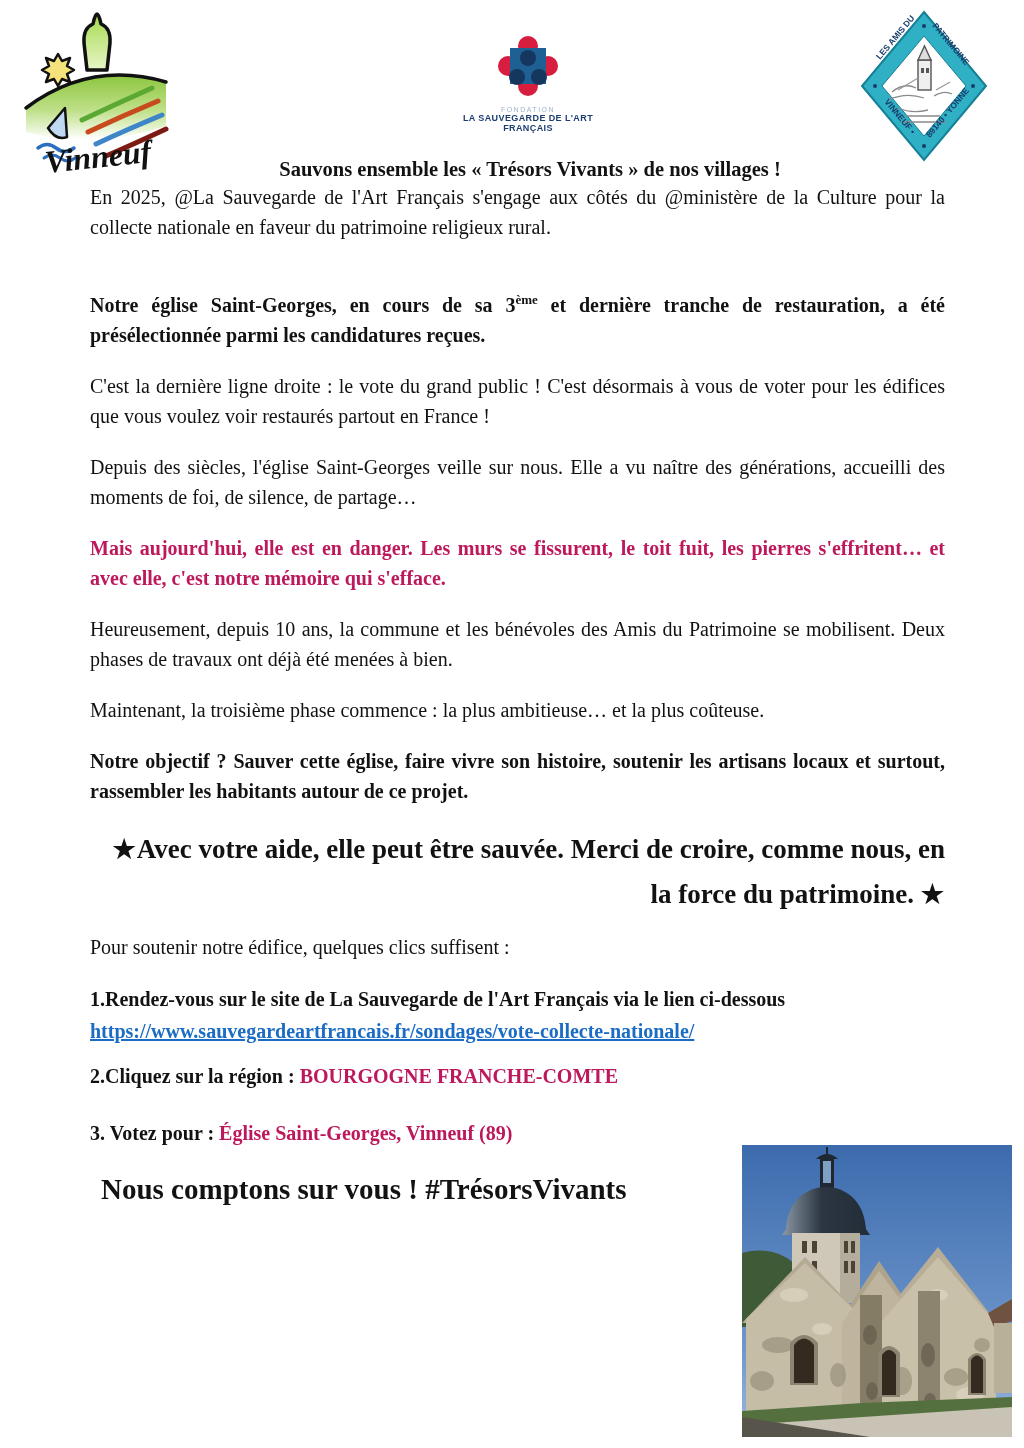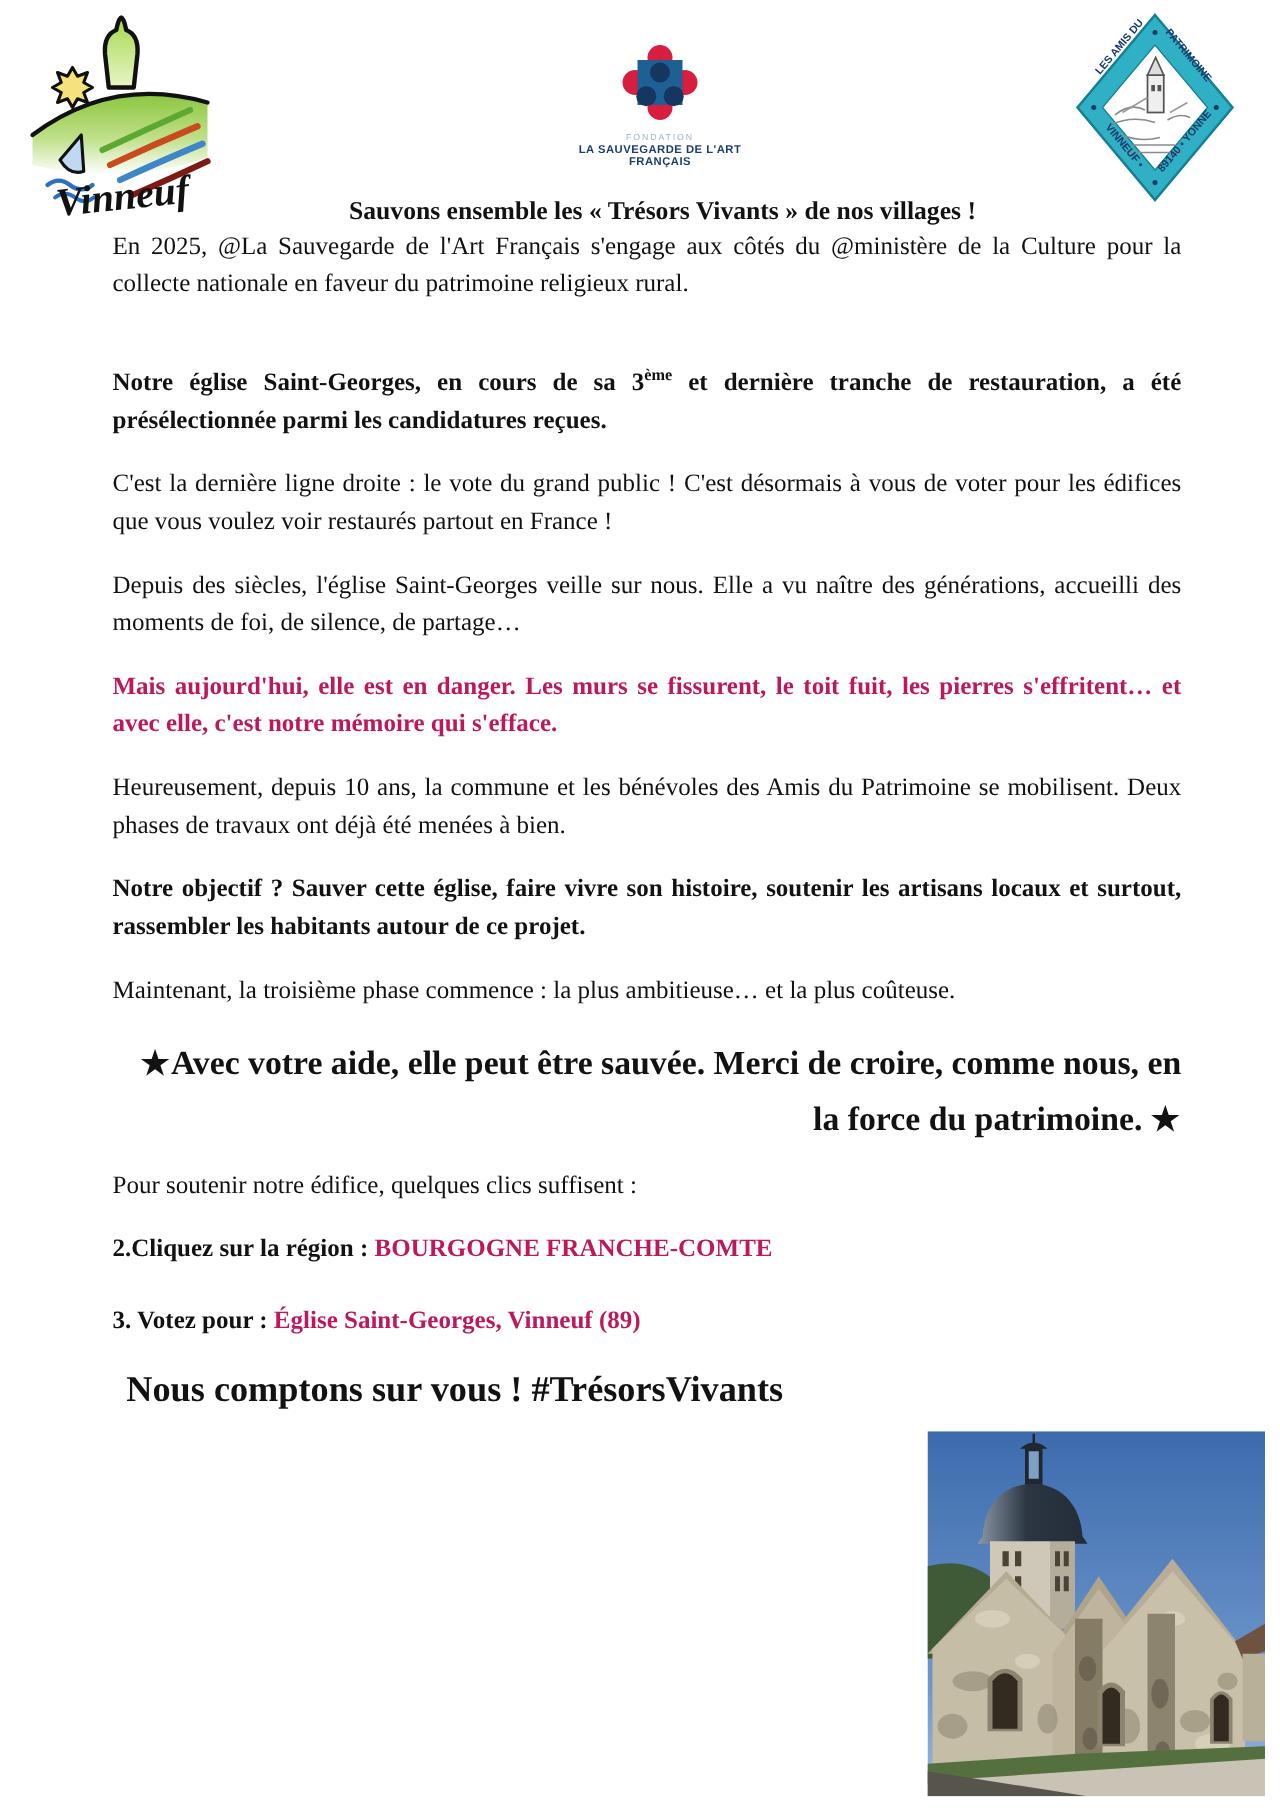--- a/index.html
+++ b/index.html
@@ -134,27 +134,29 @@
 
   <div class="content">
     <p class="p p1">En 2025, @La Sauvegarde de l'Art Français s'engage aux côtés du @ministère de la Culture pour la collecte nationale en faveur du patrimoine religieux rural.</p>
 
     <p class="p bold"><span>Notre église Saint-Georges, en cours de sa 3</span><sup class="ord">ème</sup><span class="keep-space"> et dernière tranche de restauration, a été présélectionnée parmi les candidatures reçues.</span></p>
 
     <p class="p">C'est la dernière ligne droite : le vote du grand public ! C'est désormais à vous de voter pour les édifices que vous voulez voir restaurés partout en France !</p>
     <p class="p">Depuis des siècles, l'église Saint-Georges veille sur nous. Elle a vu naître des générations, accueilli des moments de foi, de silence, de partage…</p>
     <p class="p orange">Mais aujourd'hui, elle est en danger. Les murs se fissurent, le toit fuit, les pierres s'effritent… et avec elle, c'est notre mémoire qui s'efface.</p>
     <p class="p">Heureusement, depuis 10 ans, la commune et les bénévoles des Amis du Patrimoine se mobilisent. Deux phases de travaux ont déjà été menées à bien.</p>
+    <p class="p">Maintenant, la troisième phase commence : la plus ambitieuse… et la plus coûteuse.</p>
     <p class="p bold">Notre objectif ? Sauver cette église, faire vivre son histoire, soutenir les artisans locaux et surtout, rassembler les habitants autour de ce projet.</p>
-    <p class="p">Maintenant, la troisième phase commence : la plus ambitieuse… et la plus coûteuse.</p>
 
     <p class="cta"><span class="star">★</span><span class="keep-space">Avec votre aide, elle peut être sauvée. Merci de croire, comme nous, en la force du patrimoine. </span><span class="star">★</span></p>
 
     <p class="p">Pour soutenir notre édifice, quelques clics suffisent :</p>
 
+    <p class="step step1"><span>1.Rendez-vous sur le site de La Sauvegarde de l'Art Français via le lien ci-dessous</span><br>
+      <a class="link" href="#">https://www.sauvegardeartfrancais.fr/sondages/vote-collecte-nationale/</a></p>
 
     <p class="step step2"><span class="keep-space">2.Cliquez sur la région : </span><span class="orange">BOURGOGNE FRANCHE-COMTE</span></p>
 
     <p class="step step3"><span class="keep-space">3. Votez pour : </span><span class="orange">Église Saint-Georges, Vinneuf (89)</span></p>
 
     <p class="doc-footer">Nous comptons sur vous ! #TrésorsVivants</p>
   </div>
 
   <div class="church-photo">
     <svg width="270" height="292" viewBox="0 0 270 292">

